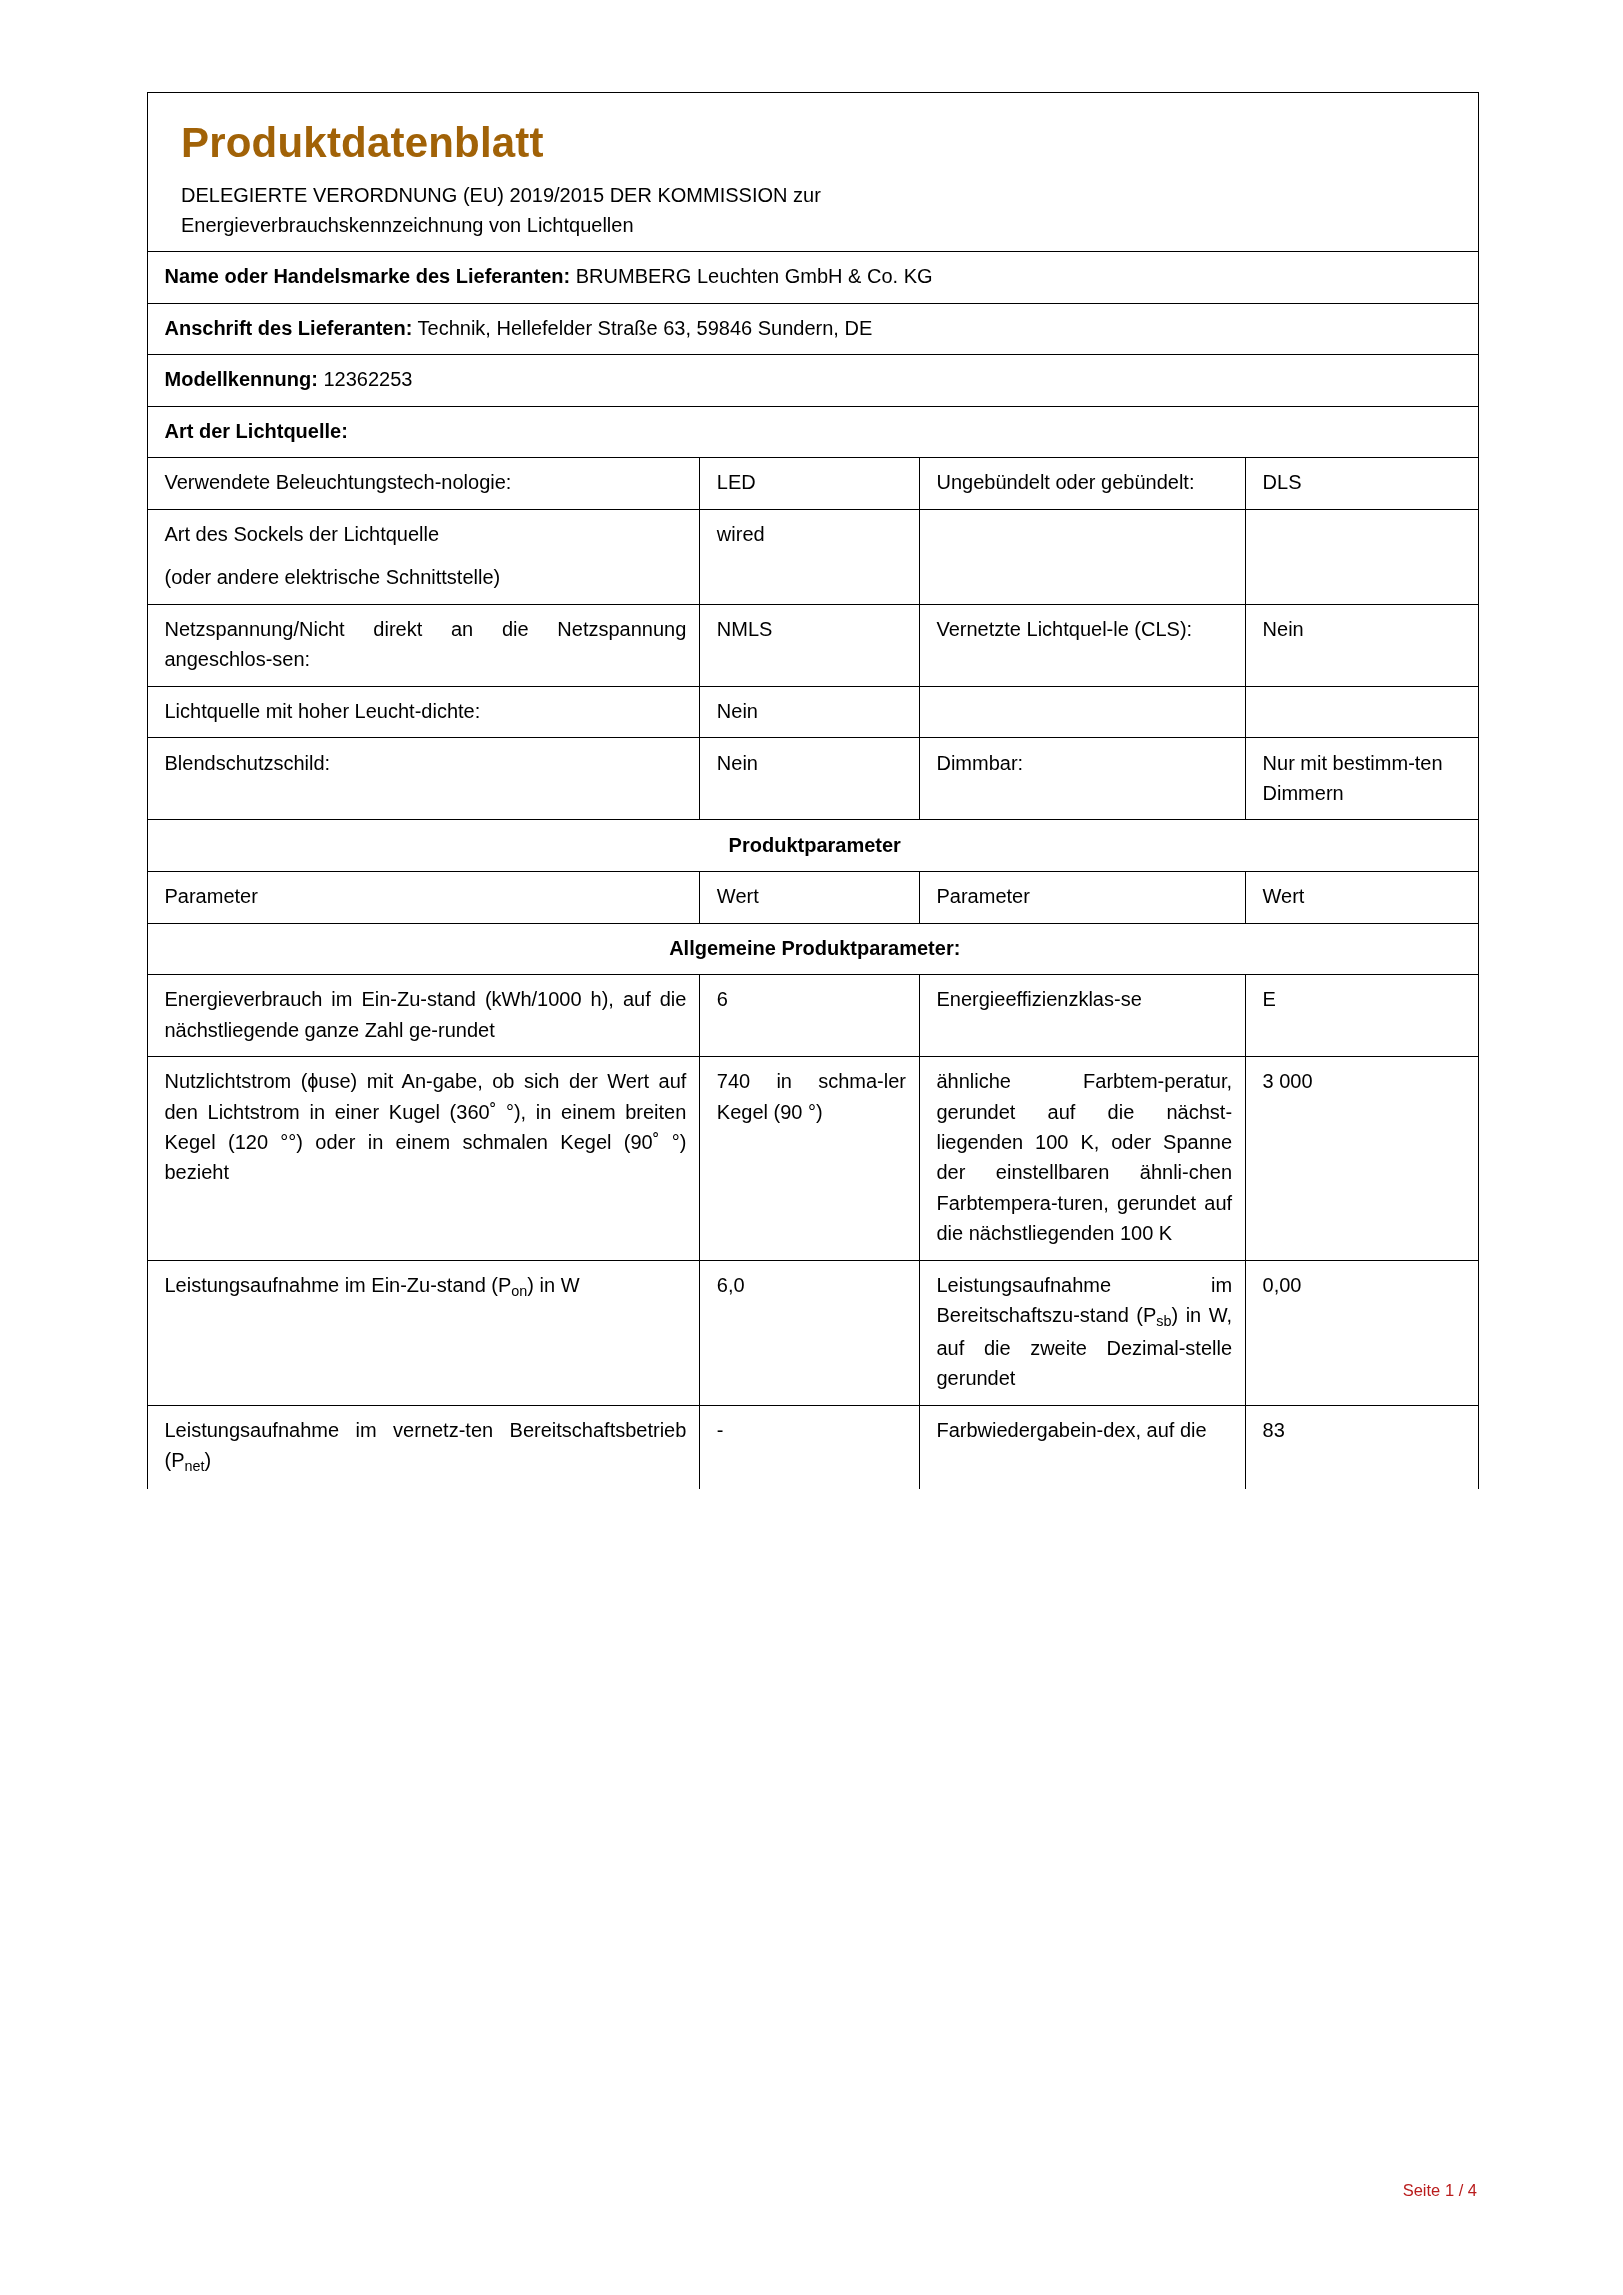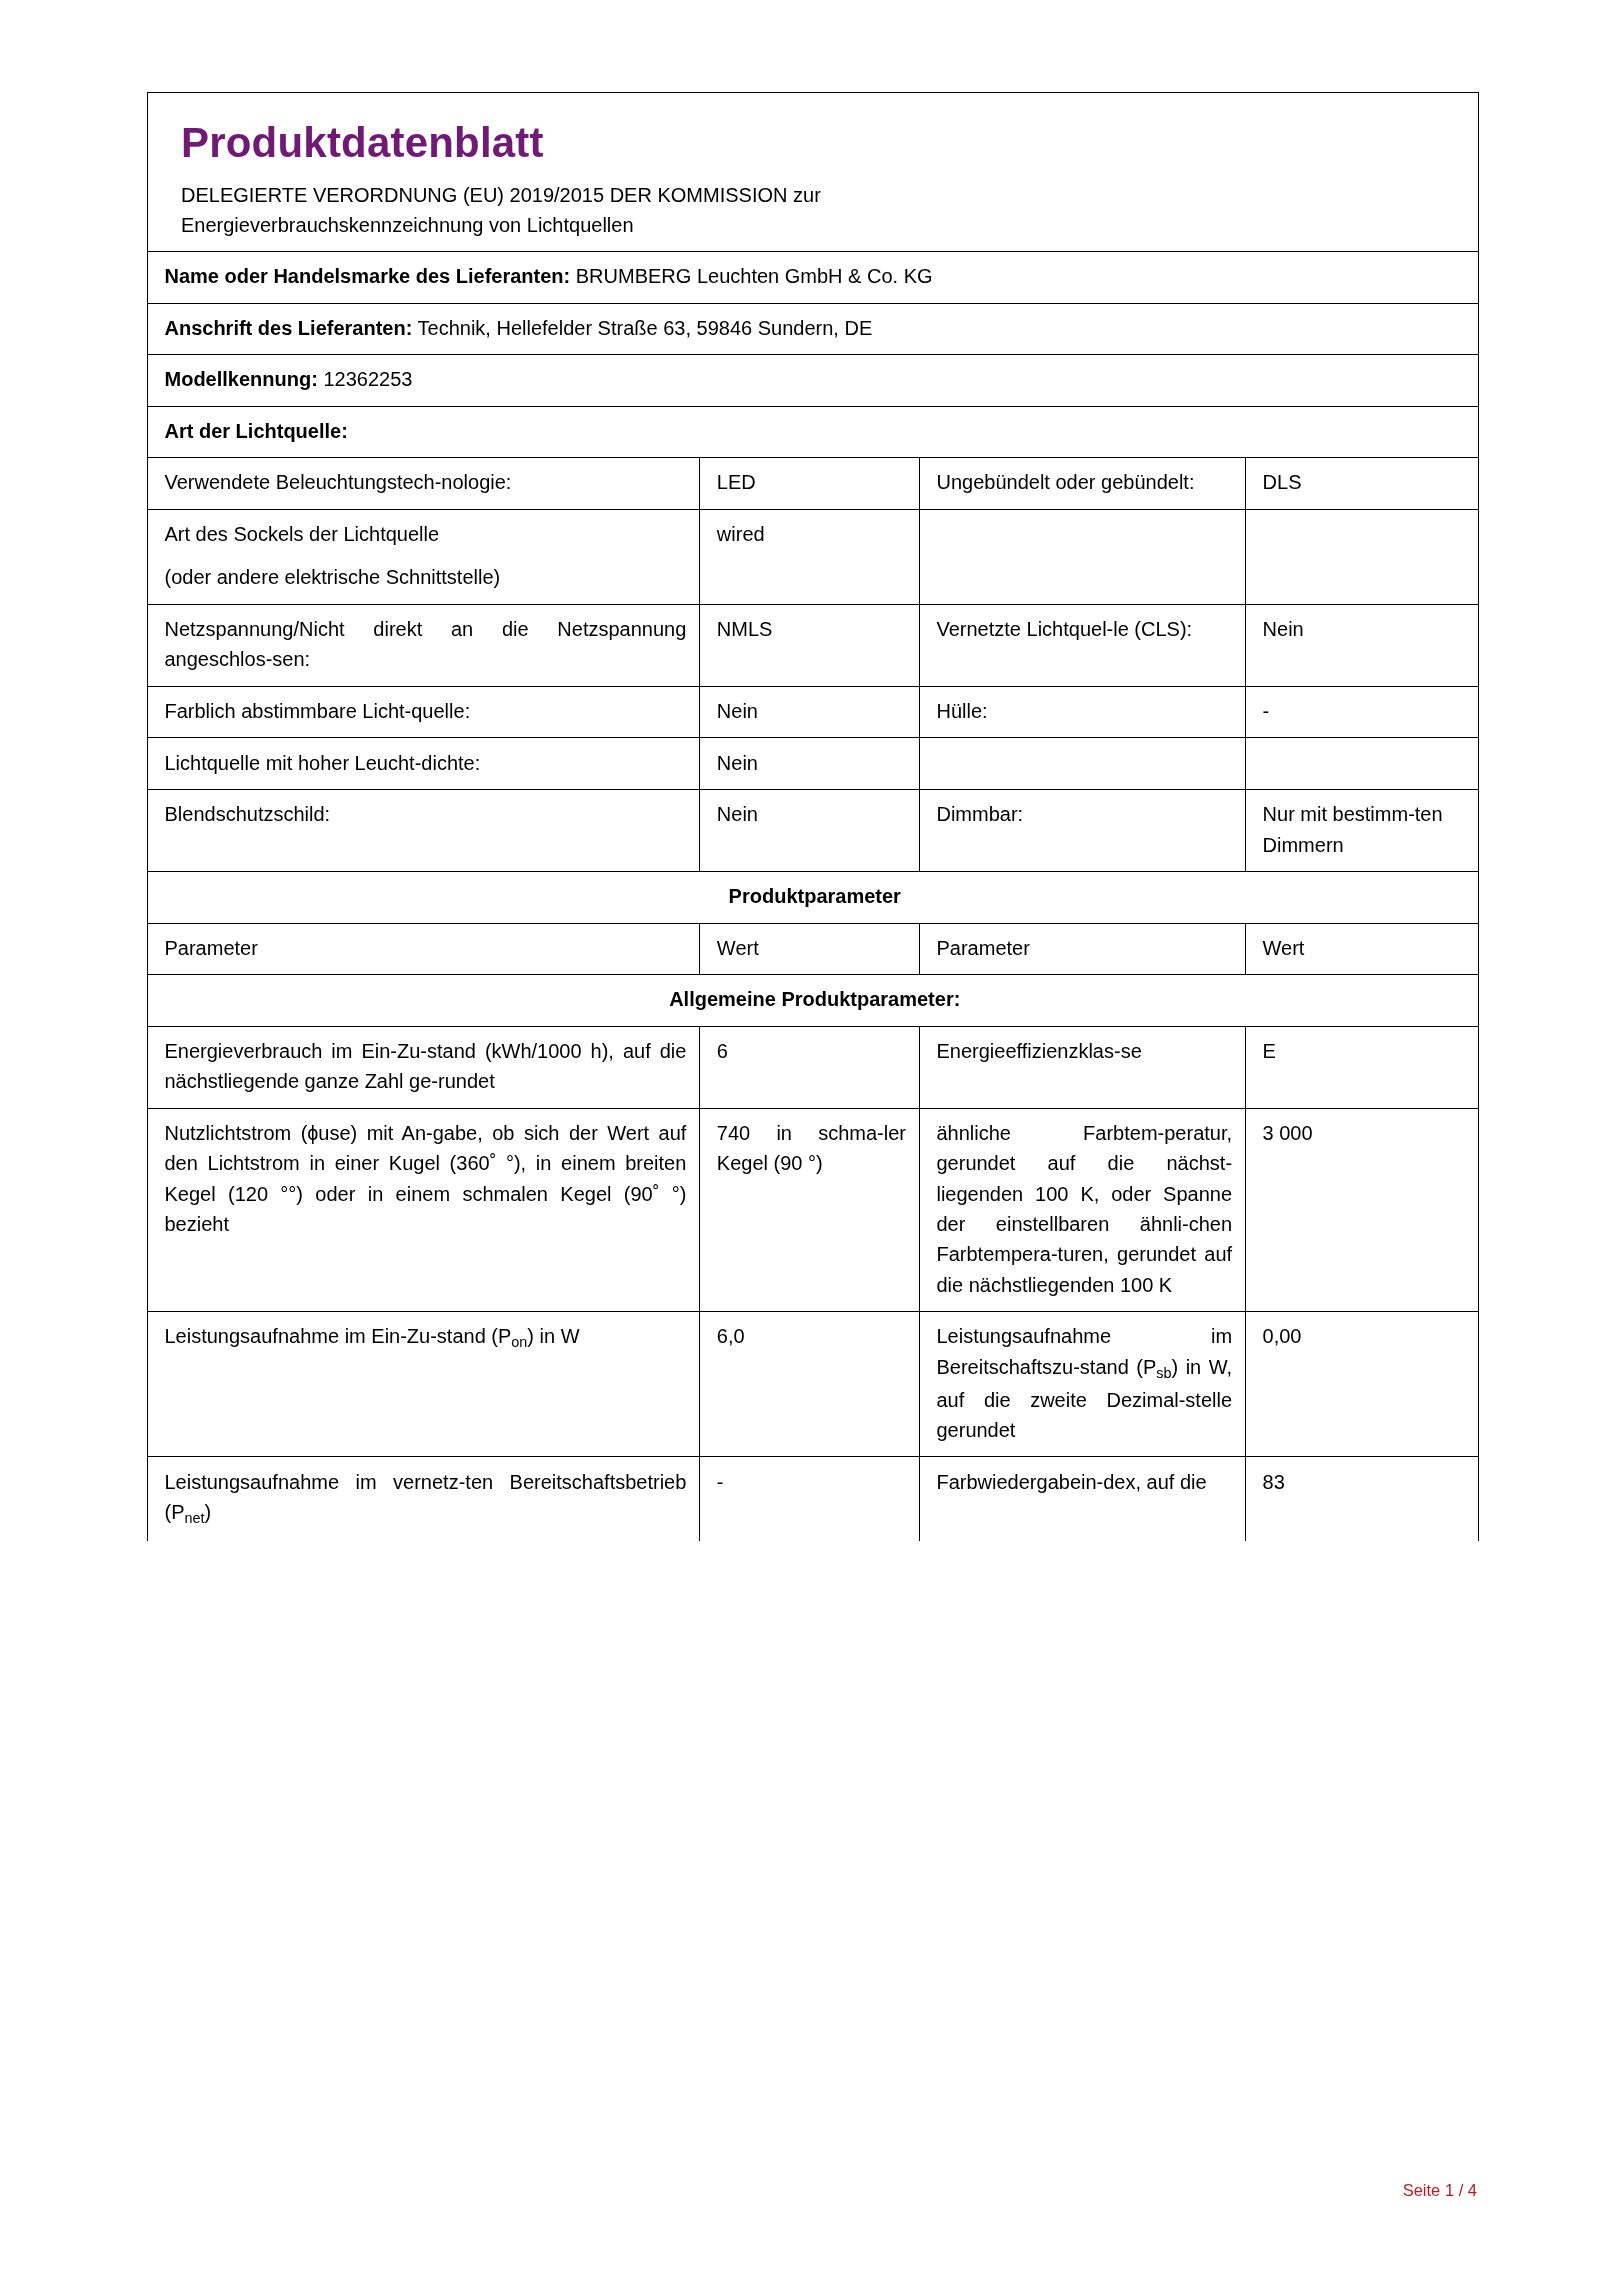--- a/index.html
+++ b/index.html
@@ -21,21 +21,21 @@
   }
   .sheet {
     position: absolute;
     left: 147px;
     top: 92px;
     width: 1332px;
   }
   .title {
     font-size: 42px;
     font-weight: bold;
-    color: #701a75;
+    color: #a16207;
     letter-spacing: 0.2px;
     margin: 0;
     padding: 16.5px 0 13px 16.5px;
     line-height: 1.15;
   }
   table.doc {
     width: 100%;
     border-collapse: collapse;
     table-layout: fixed;
     font-size: 20px;
@@ -147,26 +147,20 @@
         <td class="center"></td>
       </tr>
 
       <tr>
         <td class="just">Netzspannung/Nicht direkt an die Netzspannung angeschlos-sen:</td>
         <td class="center">NMLS</td>
         <td class="just">Vernetzte Lichtquel-le (CLS):</td>
         <td class="center">Nein</td>
       </tr>
 
-      <tr>
-        <td class="just">Farblich abstimmbare Licht-quelle:</td>
-        <td class="center">Nein</td>
-        <td class="just">Hülle:</td>
-        <td class="center">-</td>
-      </tr>
 
       <tr>
         <td class="just">Lichtquelle mit hoher Leucht-dichte:</td>
         <td class="center">Nein</td>
         <td class="just"></td>
         <td class="center"></td>
       </tr>
 
       <tr>
         <td class="just">Blendschutzschild:</td>

